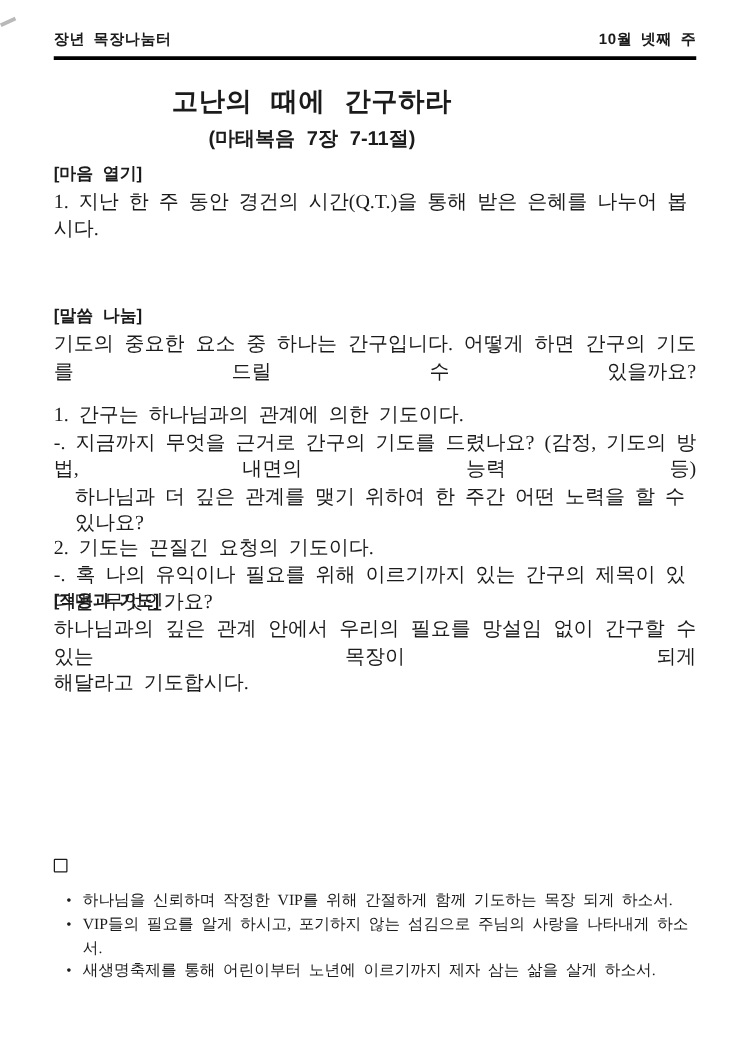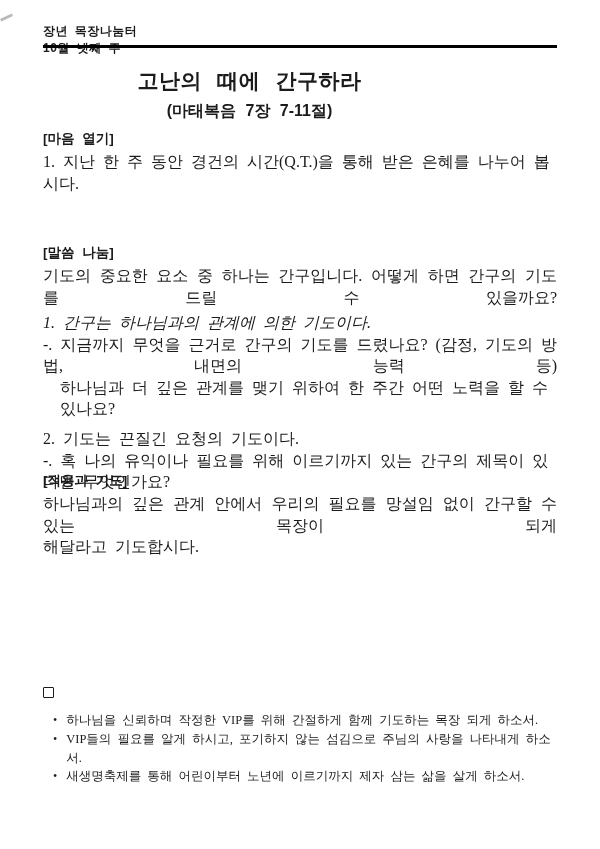--- a/index.html
+++ b/index.html
@@ -30,21 +30,20 @@
   .header-row {
     position: absolute;
     left: 43px; right: 43px; top: 23px;
     display: flex;
     justify-content: space-between;
     align-items: baseline;
     font-weight: bold;
     font-size: 12px;
     letter-spacing: 0.5px;
     word-spacing: 3px;
-    flex-direction: column;
   }
 
   .header-rule {
     position: absolute;
     left: 43px; top: 45px;
     width: 514px; height: 3px;
     background: #000000;
   }
 
   .title-block {
@@ -88,21 +87,21 @@
   }
   .indent { padding-left: 17px; }
 
   .sec-mind  { top: 130px; }
   .sec-word  { top: 244px; }
   .sec-word2 { top: 380px; margin-top: 48px; }
   .sec-apply { top: 472px; }
   .sec-mind .sec-heading,
   .sec-word .sec-heading,
   .sec-apply .sec-heading { margin-bottom: 3px; }
-  .sec-word .statement { margin-top: 4px; font-style: italic; }
+  .sec-word .statement { margin-top: 14px; }
 
   .sec-pray { top: 686px; }
   .pray-heading {
     display: flex;
     align-items: center;
     font-weight: bold;
     font-size: 14.5px;
     word-spacing: 4px;
   }
   .checkbox-icon {

